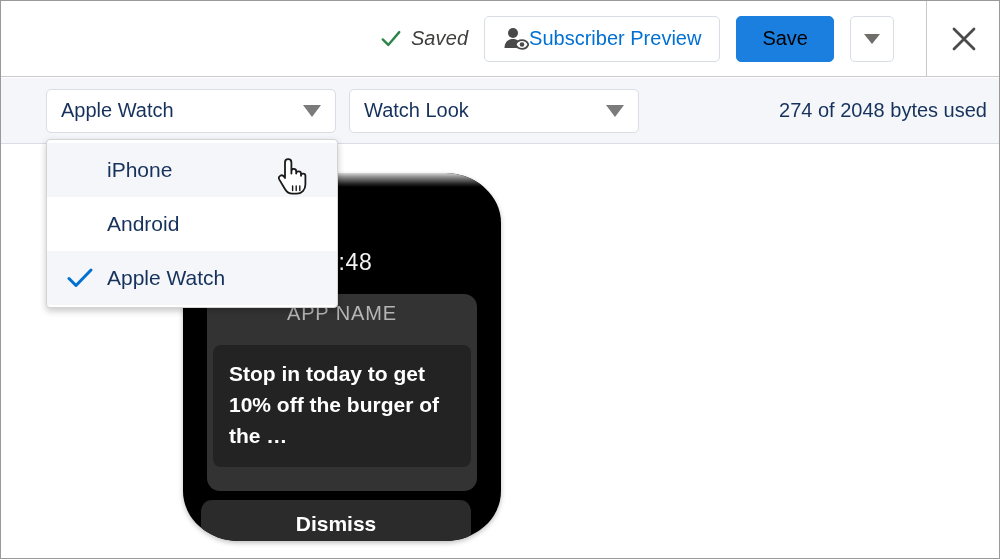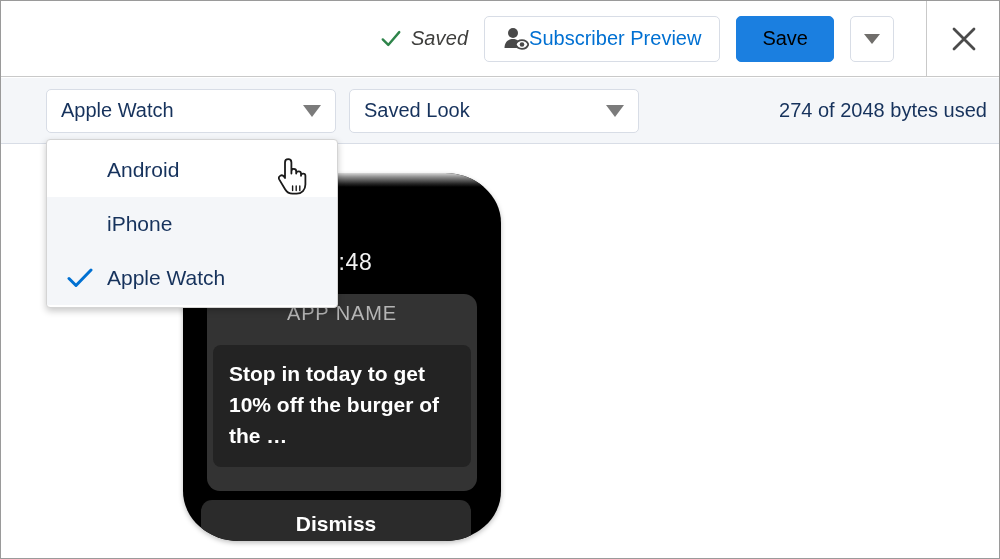--- a/index.html
+++ b/index.html
@@ -317,21 +317,21 @@
   </div>
 
   <div class="toolbar">
 
     <div class="combo combo-device">
       <span class="combo-text">Apple Watch</span>
       <span class="caret-solid"></span>
     </div>
 
     <div class="combo combo-layout">
-      <span class="combo-text">Saved Look</span>
+      <span class="combo-text">Watch Look</span>
       <span class="caret-solid"></span>
     </div>
 
     <span class="bytes-used">274 of 2048 bytes used</span>
   </div>
 
   <div class="watch-stage">
     <div class="watch-body">
       <div class="watch-gloss"></div>
       <div class="watch-screen">
@@ -344,26 +344,26 @@
         </div>
 
         <div class="notif-dismiss">Dismiss</div>
 
       </div>
     </div>
   </div>
 
   <div class="dropdown">
 
+    <div class="dd-item hovered">
+      <span>iPhone</span>
+    </div>
+
     <div class="dd-item">
       <span>Android</span>
-    </div>
-
-    <div class="dd-item hovered">
-      <span>iPhone</span>
     </div>
 
     <div class="dd-item selected">
       <span>
         <svg class="dd-check" viewBox="0 0 26 22" aria-hidden="true">
           <path d="M2 11.5 L9 18.5 L24 3" fill="none" stroke="#0070d2" stroke-width="3" stroke-linecap="round" stroke-linejoin="round"></path>
         </svg>
       </span>
       <span>Apple Watch</span>
     </div>

